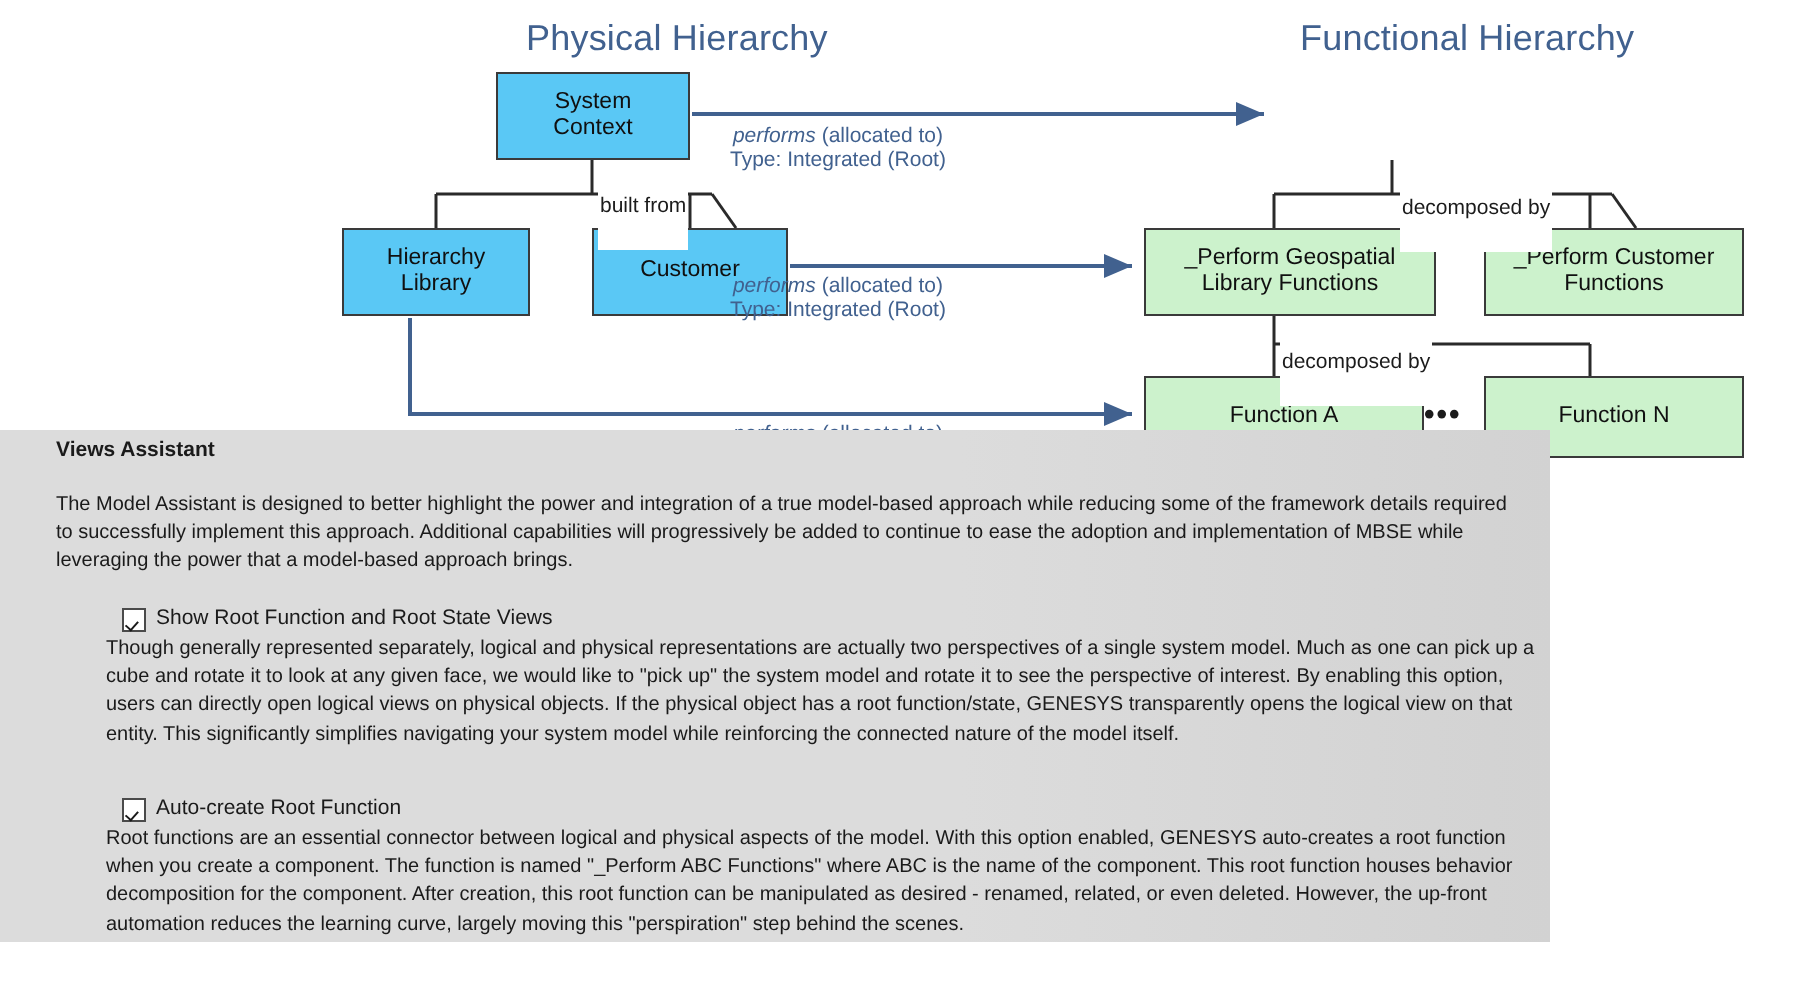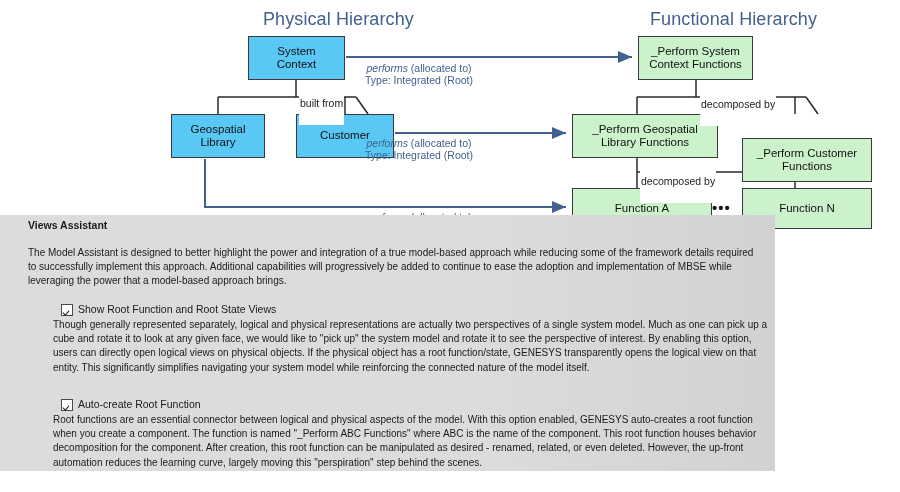--- a/index.html
+++ b/index.html
@@ -150,28 +150,26 @@
         <path d="M395,133 L566,133"></path>
         <path d="M205,159 L205,207 L566,207"></path>
       </g>
     </svg>
 
     <div class="hdr phys">Physical Hierarchy</div>
     <div class="hdr func">Functional Hierarchy</div>
 
     <div class="node blue" style="left:248px;top:36px;width:97px;height:44px;">System
 Context</div>
-    <div class="node blue" style="left:171px;top:114px;width:94px;height:44px;">Geospatial
+    <div class="node blue" style="left:171px;top:114px;width:94px;height:44px;">Hierarchy
 Library</div>
     <div class="node blue" style="left:296px;top:114px;width:98px;height:44px;">Customer</div>
-    <div class="node green" style="left:638px;top:36px;width:115px;height:44px;">_Perform System
-Context Functions</div>
     <div class="node green" style="left:572px;top:114px;width:146px;height:44px;">_Perform Geospatial
 Library Functions</div>
-    <div class="node green" style="left:742px;top:114px;width:130px;height:44px;margin-top:24px;">_Perform Customer
+    <div class="node green" style="left:742px;top:114px;width:130px;height:44px;">_Perform Customer
 Functions</div>
     <div class="node green" style="left:572px;top:188px;width:140px;height:41px;">Function A</div>
     <div class="node green" style="left:742px;top:188px;width:130px;height:41px;">Function N</div>
 
     <div class="dots" style="left:712px;top:199px;">•••</div>
 
     <div class="edgelabel" style="left:299px;top:81px;">built from</div>
     <div class="edgelabel" style="left:700px;top:82px;">decomposed by</div>
     <div class="edgelabel" style="left:640px;top:159px;">decomposed by</div>
 

